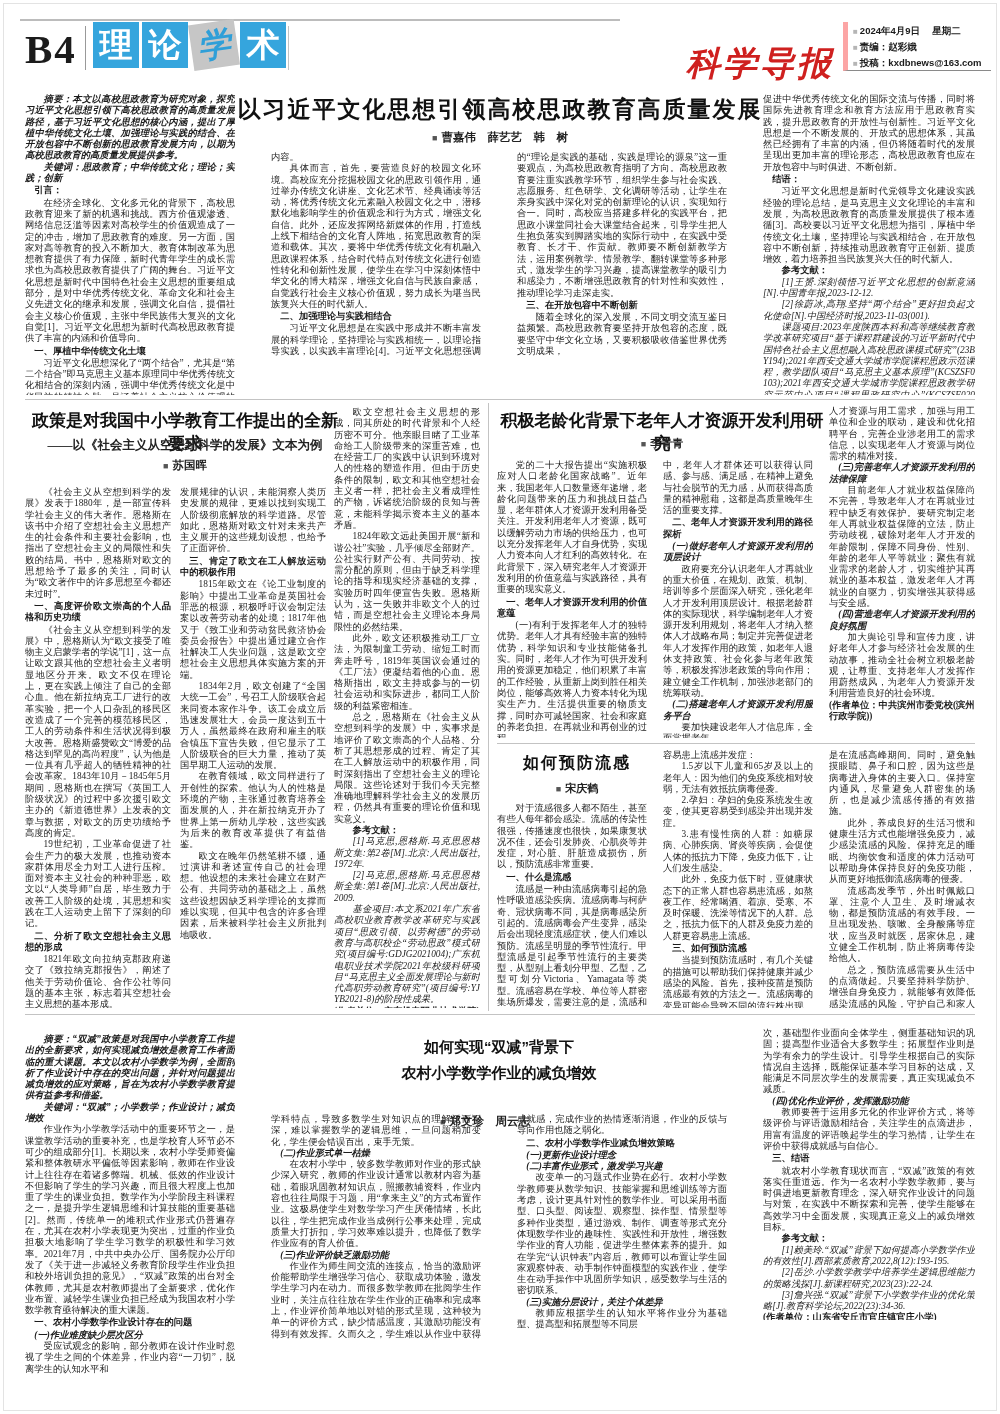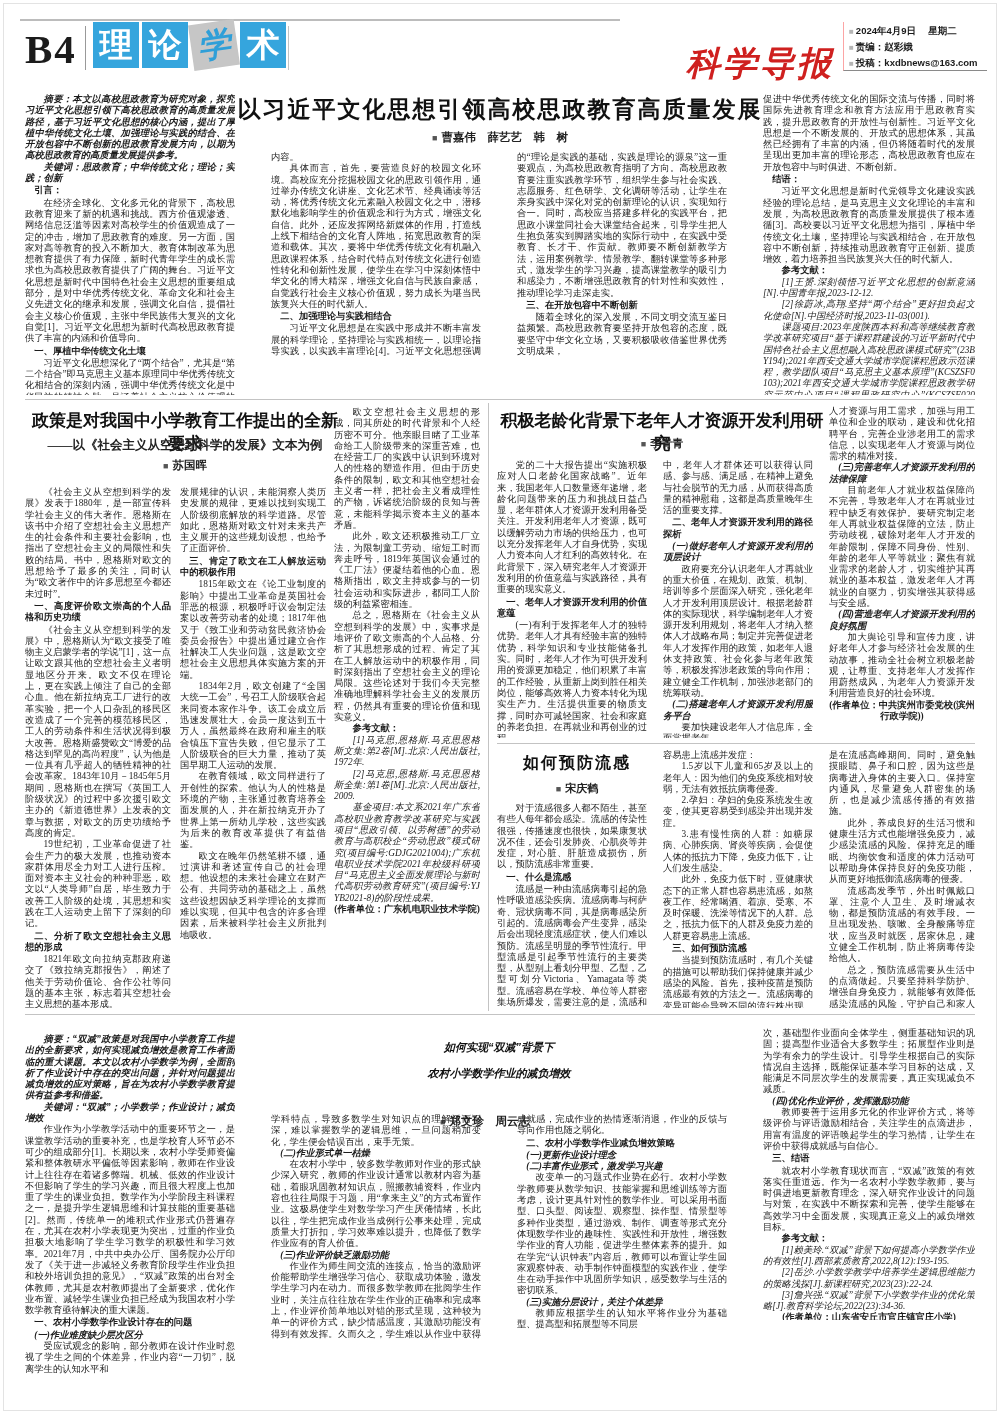--- a/index.html
+++ b/index.html
@@ -11,21 +11,21 @@
 
   
   .pageno{position:absolute;left:25px;top:25px;font-size:41px;font-weight:700;letter-spacing:2px;font-family:"Liberation Serif",serif;}
   .logo{position:absolute;left:93px;top:22px;display:flex;gap:3px;}
   .logo .box{width:46px;height:46px;text-align:center;line-height:46px;font-size:33px;font-weight:700;
              font-family:"Liberation Sans",sans-serif;}
   .logo .blue{background:#35a5dd;color:#fff;}
   .logo .gray{background:#c6c6c6;color:#2f9fd8;font-family:"DejaVu Serif",serif;font-style:italic;transform:rotate(-8deg);}
   .masthead{position:absolute;left:686px;top:22px;font-size:34px;font-weight:700;font-style:italic;
             color:#cf201f;letter-spacing:3px;font-family:"DejaVu Serif",serif;margin-top:19px;}
-  .infobox{position:absolute;left:843px;top:22px;width:138px;height:47px;border-left:1px solid #fca5a5;
+  .infobox{position:absolute;left:843px;top:22px;width:138px;height:47px;border-left:5px solid #fca5a5;
            border-bottom:1px solid #8a8a8a;padding:1px 0 0 5px;font-family:"Liberation Sans",sans-serif;
            font-size:9.5px;font-weight:700;line-height:15px;white-space:nowrap;}
   .infobox .sq{color:#b5b5b5;font-size:8px;margin-right:2px;}
 
   
   .t{position:absolute;text-align:center;font-family:"Liberation Sans",sans-serif;font-weight:700;color:#111;}
   .byline{position:absolute;text-align:center;font-weight:700;font-size:11.5px;color:#222;}
   .byline .sq{font-size:9px;color:#555;margin-right:4px;}
   .subtitle{position:absolute;text-align:center;font-weight:700;font-size:12.5px;color:#222;}
 
@@ -34,21 +34,21 @@
         word-break:break-all;color:#1c1c1c;}
   .cols2{column-count:2;column-gap:36px;}
   .f{margin:0;}
   .f-p{text-indent:2em;}
   .f-cont{text-indent:0;}
   .f-h{font-weight:700;font-family:"Liberation Sans",sans-serif;text-indent:1em;margin:1px 0;}
   .f-h2{font-weight:700;font-style:italic;text-indent:1em;}
   .f-ab,.f-kw{font-weight:700;font-style:italic;text-indent:2em;}
   .f-ref{font-style:italic;text-indent:2em;}
   .f-refh{font-weight:700;text-indent:2em;}
-  .f-au{font-weight:700;text-align:center;}
+  .f-au{font-weight:700;text-align:left;}
 </style>
 </head>
 <body>
 
 <div class="page">
   <div class="frame"></div>
 
   <div class="hline" style="left:20px;top:19px;width:600px;height:2px;background:#bcbcbc;"></div>
   <div class="pageno">B4</div>
   <div class="vline" style="left:85px;top:26px;height:44px;background:#999;"></div>
@@ -111,20 +111,21 @@
   <div class="flow" style="left:180px;top:487px;width:146px;height:521px;">
       <p class="f f-cont">发展规律的认识，未能洞察人类历史发展的规律，更难以找到实现工人阶级彻底解放的科学道路。尽管如此，恩格斯对欧文针对未来共产主义展开的这些规划设想，也给予了正面评价。</p>
       <p class="f f-h">三、肯定了欧文在工人解放运动中的积极作用</p>
       <p class="f f-p">1815年欧文在《论工业制度的影响》中提出工业革命是英国社会罪恶的根源，积极呼吁议会制定法案以改善劳动者的处境；1817年他又于《致工业和劳动贫民救济协会委员会报告》中提出通过建立合作社解决工人失业问题，这是欧文空想社会主义思想具体实施方案的开端。</p>
       <p class="f f-p">1834年2月，欧文创建了“全国大统一工会”，号召工人阶级联合起来同资本家作斗争。该工会成立后迅速发展壮大，会员一度达到五十万人，虽然最终在政府和雇主的联合镇压下宣告失败，但它显示了工人阶级联合的巨大力量，推动了英国早期工人运动的发展。</p>
       <p class="f f-p">在教育领域，欧文同样进行了开创性的探索。他认为人的性格是环境的产物，主张通过教育培养全面发展的人，并在新拉纳克开办了世界上第一所幼儿学校，这些实践为后来的教育改革提供了有益借鉴。</p>
       <p class="f f-p">欧文在晚年仍然笔耕不辍，通过演讲和著述宣传自己的社会理想。他设想的未来社会建立在财产公有、共同劳动的基础之上，虽然这些设想因缺乏科学理论的支撑而难以实现，但其中包含的许多合理因素，后来被科学社会主义所批判地吸收。</p>
     </div>
   <div class="flow" style="left:334px;top:407px;width:146px;height:601px;">
       <p class="f f-p">欧文空想社会主义思想的形成，同其所处的时代背景和个人经历密不可分。他亲眼目睹了工业革命给工人阶级带来的深重苦难，也在经营工厂的实践中认识到环境对人的性格的塑造作用。但由于历史条件的限制，欧文和其他空想社会主义者一样，把社会主义看成理性的产物，诉诸统治阶级的良知与善意，未能科学揭示资本主义的基本矛盾。</p>
+      <p class="f f-p">1824年欧文远赴美国开展“新和谐公社”实验，几乎倾尽全部财产。公社实行财产公有、共同劳动、按需分配的原则，但由于缺乏科学理论的指导和现实经济基础的支撑，实验历时四年便宣告失败。恩格斯认为，这一失败并非欧文个人的过错，而是空想社会主义理论本身局限性的必然结果。</p>
       <p class="f f-p">此外，欧文还积极推动工厂立法，为限制童工劳动、缩短工时而奔走呼号，1819年英国议会通过的《工厂法》便凝结着他的心血。恩格斯指出，欧文主持或参与的一切社会运动和实际进步，都同工人阶级的利益紧密相连。</p>
       <p class="f f-p">总之，恩格斯在《社会主义从空想到科学的发展》中，实事求是地评价了欧文崇高的个人品格、分析了其思想形成的过程、肯定了其在工人解放运动中的积极作用，同时深刻指出了空想社会主义的理论局限。这些论述对于我们今天完整准确地理解科学社会主义的发展历程，仍然具有重要的理论价值和现实意义。</p>
       <p class="f f-refh">参考文献：</p>
       <p class="f f-ref">[1]马克思,恩格斯.马克思恩格斯文集:第2卷[M].北京:人民出版社,1972年.</p>
       <p class="f f-ref">[2]马克思,恩格斯.马克思恩格斯全集:第1卷[M].北京:人民出版社,2009.</p>
       <p class="f f-ref">基金项目:本文系2021年广东省高校职业教育教学改革研究与实践项目“思政引领、以劳树德”的劳动教育与高职校企“劳动思政”模式研究(项目编号:GDJG2021004);广东机电职业技术学院2021年校级科研项目“马克思主义全面发展理论与新时代高职劳动教育研究”(项目编号:YJYB2021-8)的阶段性成果。</p>
       <p class="f f-au">(作者单位：广东机电职业技术学院)</p>
     </div>
 
   <div class="t" style="left:497px;top:409px;width:330px;font-size:17px;">积极老龄化背景下老年人才资源开发利用研究</div>
@@ -171,21 +172,21 @@
     </div>
   <div class="flow" style="left:829px;top:750px;width:146px;height:258px;">
       <p class="f f-cont">是在流感高峰期间。同时，避免触摸眼睛、鼻子和口腔，因为这些是病毒进入身体的主要入口。保持室内通风，尽量避免人群密集的场所，也是减少流感传播的有效措施。</p>
       <p class="f f-p">此外，养成良好的生活习惯和健康生活方式也能增强免疫力，减少感染流感的风险。保持充足的睡眠、均衡饮食和适度的体力活动可以帮助身体保持良好的免疫功能，从而更好地抵御流感病毒的侵袭。</p>
       <p class="f f-p">流感高发季节，外出时佩戴口罩、注意个人卫生、及时增减衣物，都是预防流感的有效手段。一旦出现发热、咳嗽、全身酸痛等症状，应当及时就医，居家休息，建立健全工作机制，防止将病毒传染给他人。</p>
       <p class="f f-p">总之，预防流感需要从生活中的点滴做起。只要坚持科学防护、增强自身免疫力，就能够有效降低感染流感的风险，守护自己和家人的健康。</p>
     </div>
 
   <div class="hline" style="left:25px;top:1014px;width:950px;"></div>
 
-  <div class="t" style="left:271px;top:1034px;width:456px;font-size:11px;line-height:26px;font-style:italic;">
+  <div class="t" style="left:271px;top:1034px;width:456px;font-size:15px;line-height:26px;">
     <div>如何实现“双减”背景下</div>
     <div>农村小学数学作业的减负增效</div>
   </div>
   <div class="byline" style="left:257px;top:1094px;width:456px;margin-top:20px;"><span class="sq">■</span><span>郑文珍　周云志</span></div>
   <div class="flow" style="left:25px;top:1034px;width:210px;height:372px;">
       <p class="f f-ab">摘要：“双减”政策是对我国中小学教育工作提出的全新要求，如何实现减负增效是教育工作者面临的重大课题。本文以农村小学数学为例，全面剖析了作业设计中存在的突出问题，并针对问题提出减负增效的应对策略，旨在为农村小学数学教育提供有益参考和借鉴。</p>
       <p class="f f-kw">关键词：“双减”；小学数学；作业设计；减负增效</p>
       <p class="f f-p">作业作为小学教学活动中的重要环节之一，是课堂教学活动的重要补充，也是学校育人环节必不可少的组成部分[1]。长期以来，农村小学受师资偏紧和整体教研水平偏低等因素影响，教师在作业设计上往往存在着诸多弊端。机械、低效的作业设计不但影响了学生的学习兴趣，而且很大程度上也加重了学生的课业负担。数学作为小学阶段主科课程之一，是提升学生逻辑思维和计算技能的重要基础[2]。然而，传统单一的堆积式作业形式仍普遍存在，尤其在农村小学表现更为突出，过重的作业负担极大地影响了学生学习数学的积极性和学习效率。2021年7月，中共中央办公厅、国务院办公厅印发了《关于进一步减轻义务教育阶段学生作业负担和校外培训负担的意见》，“双减”政策的出台对全体教师，尤其是农村教师提出了全新要求，优化作业布置、减轻学生课业负担已经成为我国农村小学数学教育亟待解决的重大课题。</p>
       <p class="f f-h">一、农村小学数学作业设计存在的问题</p>
       <p class="f f-h2">(一)作业难度缺少层次区分</p>

